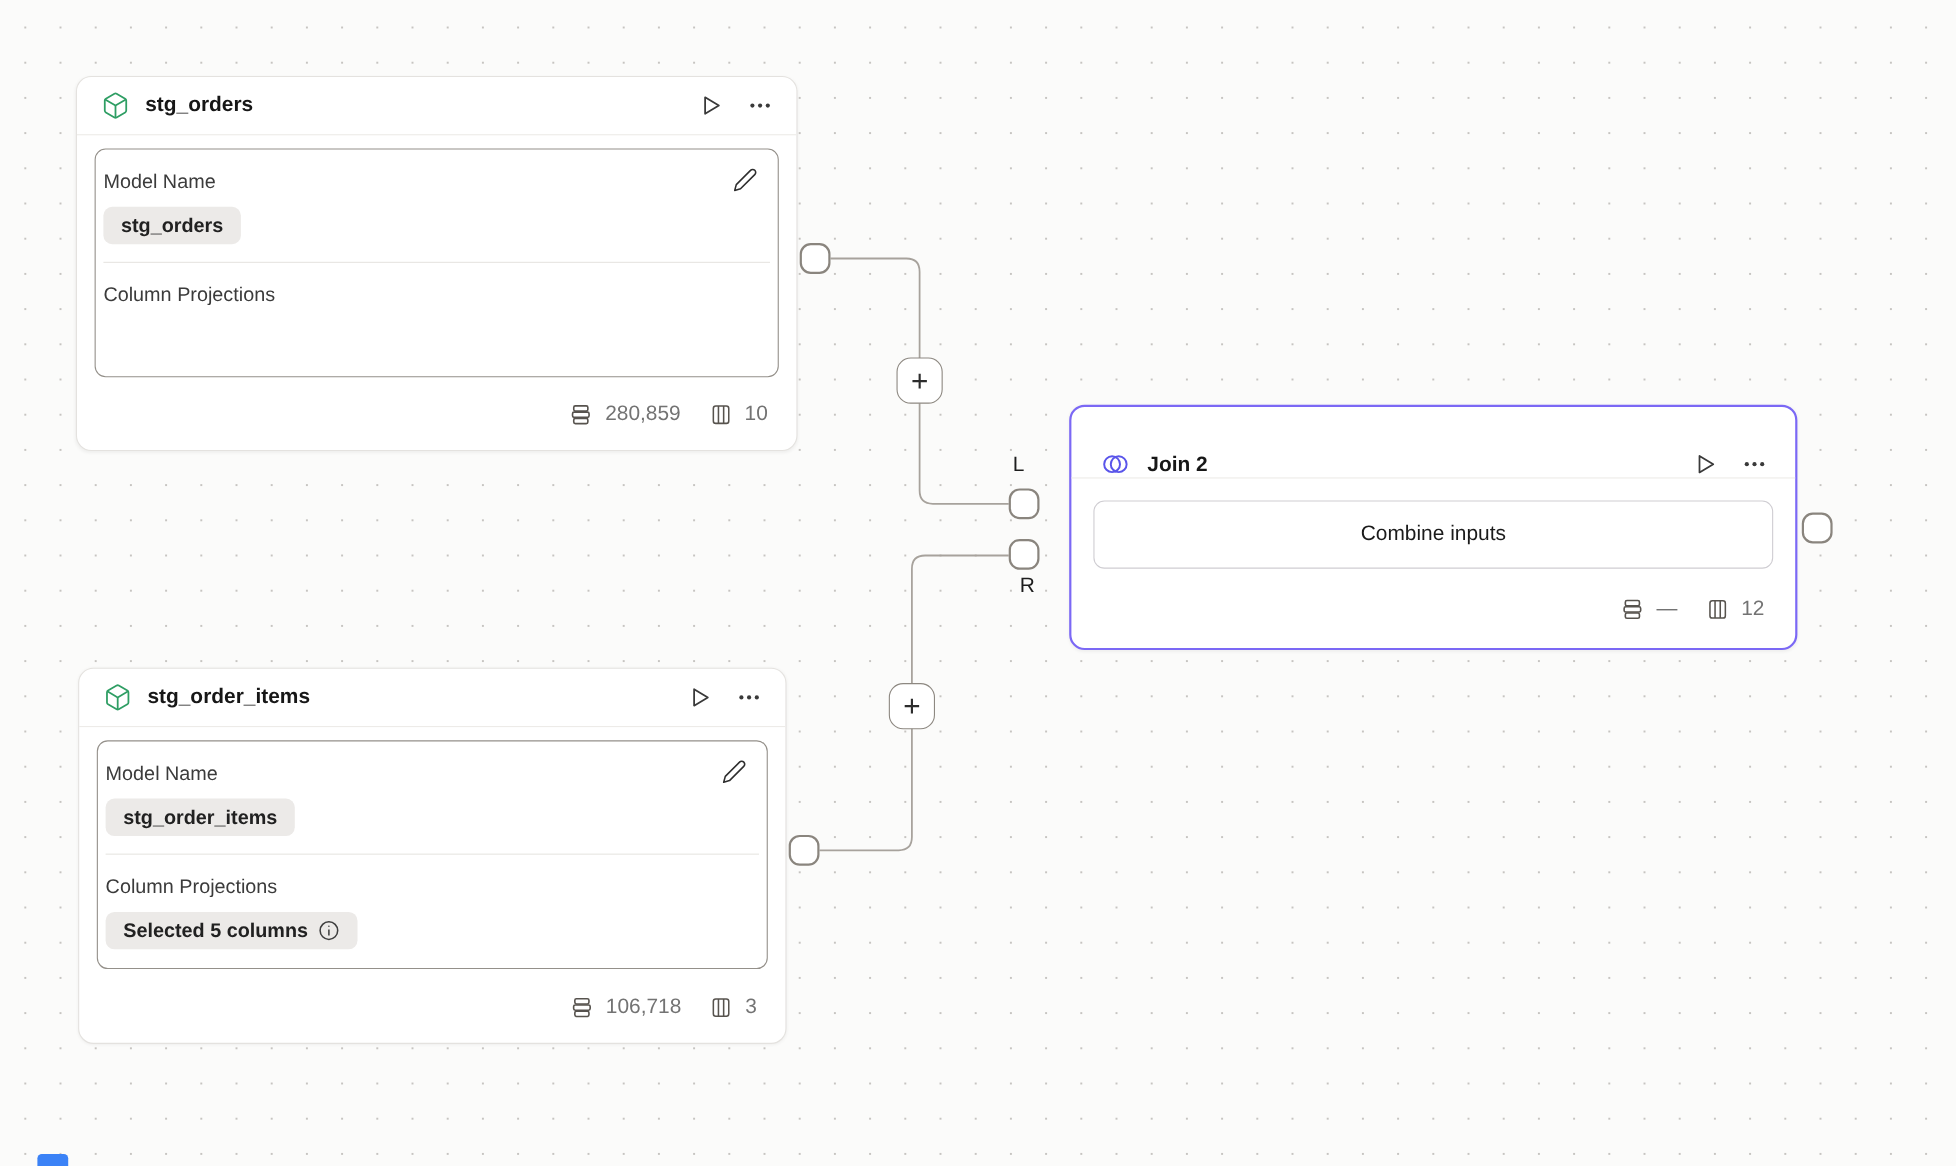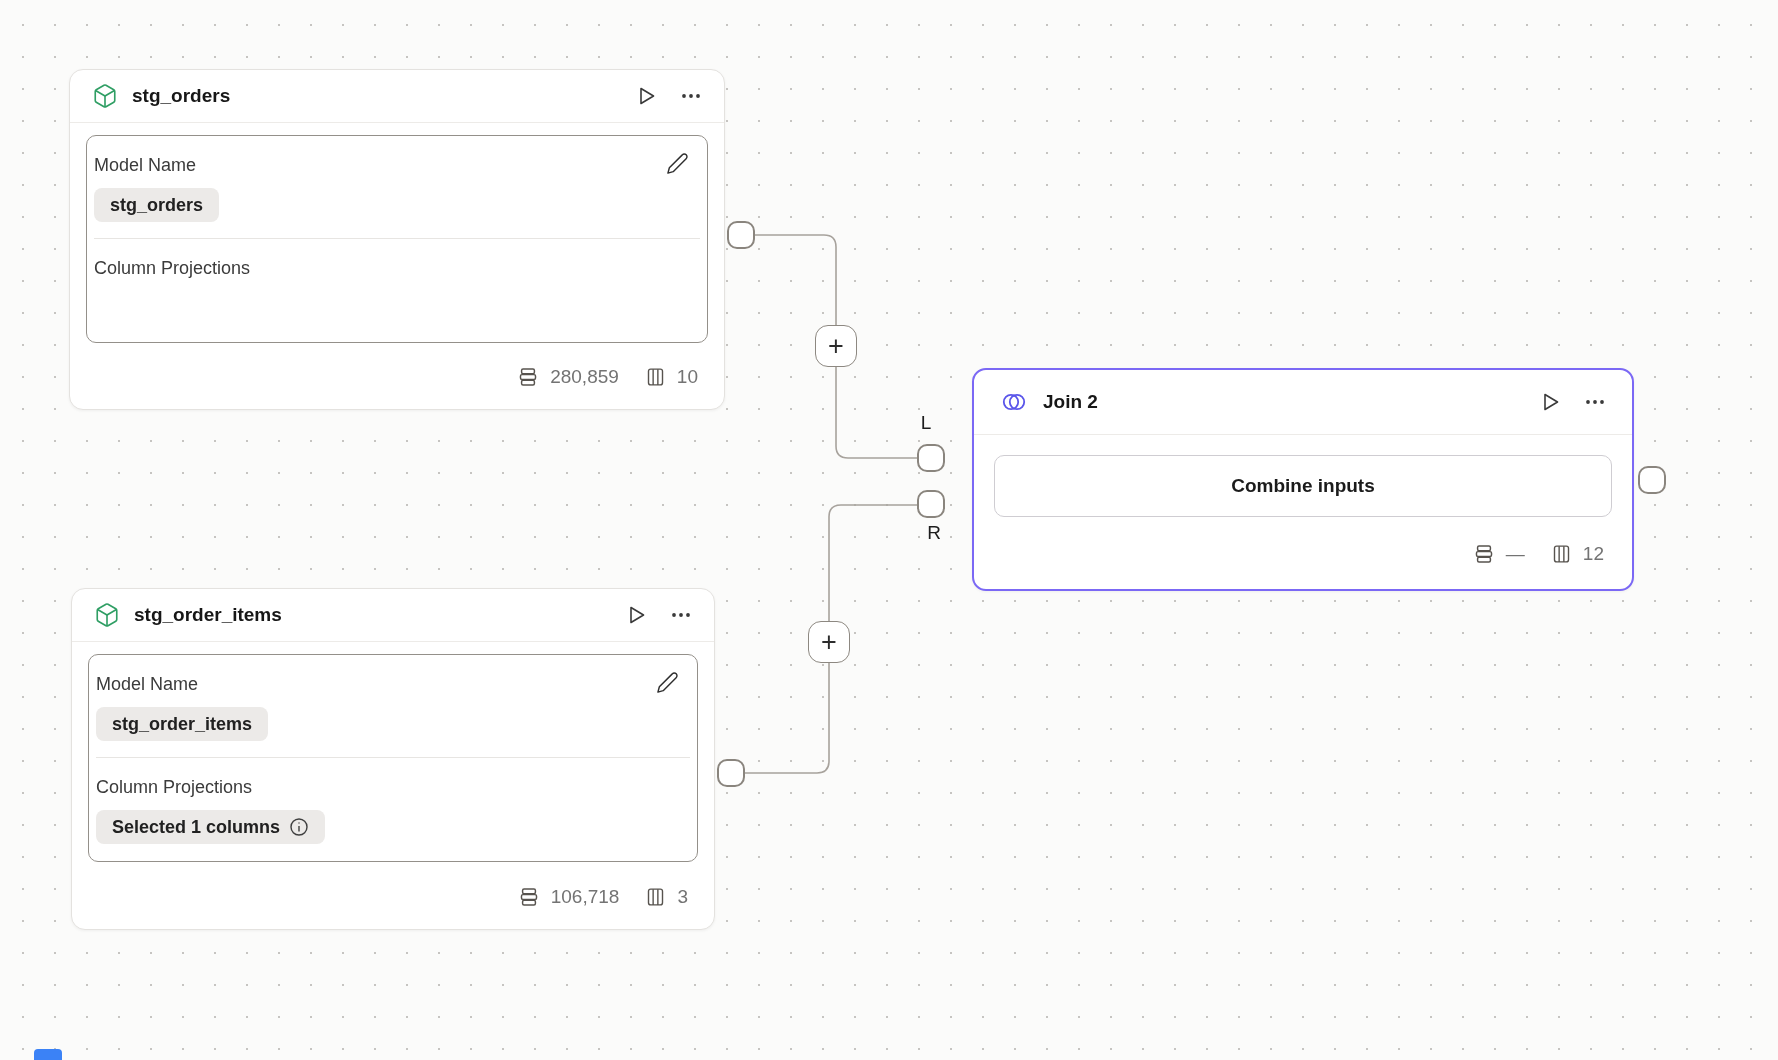--- a/index.html
+++ b/index.html
@@ -9,41 +9,41 @@
     background-color:#fbfbfa;
     background-image:radial-gradient(circle,#c6c4c1 1.3px,rgba(0,0,0,0) 1.4px);
     background-size:32px 32px;background-position:7px 9px;
   }
   .edges{position:absolute;left:0;top:0;z-index:1;}
   .node{position:absolute;background:#fff;border:1.5px solid #e4e2df;border-radius:14px;
         box-shadow:0 1px 3px rgba(20,20,20,.05);z-index:3;}
   .node.join{border:2px solid #7b68f5;}
   .node-header{display:flex;align-items:center;gap:14px;height:52px;padding:0 22px;
                border-bottom:1px solid #edebe8;}
-  .node.join .node-header{height:64px;padding:0 26px;gap:15px;}
+  .node.join .node-header{height:64px;padding:0 26px;gap:15px;align-items:flex-end;}
   .node-title{font-size:19px;font-weight:bold;color:#171717;white-space:nowrap;}
   .actions{margin-left:auto;display:flex;align-items:center;gap:22px;}
   .icon-btn{display:flex;align-items:center;justify-content:center;cursor:pointer;}
   .inner-card{position:absolute;left:16px;right:16px;top:65px;height:208px;box-sizing:border-box;
               border:1.5px solid #94908a;border-radius:10px;background:#fff;padding:18px 7px;}
   .pencil{position:absolute;top:16px;right:18px;}
   .field-label{font-size:18px;line-height:22px;color:#3b3b3b;}
   .chip{display:inline-flex;align-items:center;gap:9px;margin-top:12px;height:34px;
         padding:0 16px;border-radius:8px;background:#eceae8;
         font-size:18px;font-weight:bold;color:#212121;}
   .inner-divider{border-top:1px solid #e7e5e2;margin:16px 0 18px 0;}
   .node-footer{position:absolute;left:0;right:0;bottom:0;height:64px;display:flex;
                align-items:center;justify-content:flex-end;gap:26px;padding-right:26px;
                color:#737373;font-size:19px;}
   .node.join .node-footer{height:70px;padding-right:28px;}
   .stat{display:inline-flex;align-items:center;gap:11px;}
   .combine-btn{position:absolute;left:20px;top:85px;width:618px;height:62px;box-sizing:border-box;
                border:1.5px solid #cfcdd2;border-radius:10px;background:#fff;
                display:flex;align-items:center;justify-content:center;
-               font-size:19px;font-weight:bold;color:#1b1b1b;cursor:pointer;}
+               font-size:19px;font-weight:normal;color:#1b1b1b;cursor:pointer;}
   .port{position:absolute;width:28px;height:28px;box-sizing:border-box;background:#fff;
         border:2px solid #8a857e;border-radius:10px;z-index:2;cursor:pointer;}
   .add-btn{position:absolute;width:42px;height:42px;box-sizing:border-box;background:#fff;
            border:1.8px solid #8d8881;border-radius:13px;display:flex;align-items:center;
            justify-content:center;font-size:27px;line-height:1;color:#2c2c2c;z-index:2;cursor:pointer;}
   .port-label{position:absolute;width:28px;text-align:center;font-size:19px;font-weight:500;
               color:#1d1d1d;z-index:2;}
   .corner-marker{position:absolute;left:34px;bottom:0;width:28px;height:11px;background:#3b82f6;
                  border-radius:4px 4px 0 0;z-index:2;}
   svg{display:block;}
@@ -128,21 +128,21 @@
               <rect x="4" y="3" width="16" height="18" rx="2.5"></rect>
               <line x1="9.3" y1="3" x2="9.3" y2="21"></line>
               <line x1="14.7" y1="3" x2="14.7" y2="21"></line>
             </svg>
         </span>
         <span>10</span>
       </span>
     </div>
   </div>
 
-  <div class="node" style="left:71px;top:588px;width:642px;height:340px">
+  <div class="node" style="left:71px;top:607px;width:642px;height:340px">
     <div class="node-header">
       <span class="icon-btn">
         <svg width="26" height="26" viewBox="0 0 24 24" fill="none" stroke="#2f9e64" stroke-width="1.5" stroke-linejoin="round">
           <path d="M21 16.2V7.8a1.8 1.8 0 0 0-.9-1.56l-7.2-4.16a1.8 1.8 0 0 0-1.8 0L3.9 6.24A1.8 1.8 0 0 0 3 7.8v8.4a1.8 1.8 0 0 0 .9 1.56l7.2 4.16a1.8 1.8 0 0 0 1.8 0l7.2-4.16A1.8 1.8 0 0 0 21 16.2z"></path>
           <path d="M3.3 6.9 12 12l8.7-5.1"></path>
             <path d="M12 22.2V12"></path>
         </svg>
       </span>
       <span class="node-title">stg_order_items</span>
       <span class="actions">
@@ -166,21 +166,21 @@
             <path d="M17 3a2.83 2.83 0 1 1 4 4L7.5 20.5 2 22l1.5-5.5L17 3z"></path>
           </svg>
       </span>
       <div class="field-label">Model Name</div>
       <div class="chip">
         <span>stg_order_items</span>
       </div>
       <div class="inner-divider"></div>
       <div class="field-label">Column Projections</div>
       <div class="chip">
-        <span>Selected 1 columns</span>
+        <span>Selected 5 columns</span>
         <span class="icon-btn">
           <svg width="20" height="20" viewBox="0 0 20 20" fill="none" stroke="#3f3f3f" stroke-width="1.4">
               <circle cx="10" cy="10" r="8"></circle>
               <line x1="10" y1="9" x2="10" y2="14.4"></line>
               <circle cx="10" cy="6" r="0.7" fill="#3f3f3f" stroke="none"></circle>
             </svg>
         </span>
       </div>
     </div>
     <div class="node-footer">

